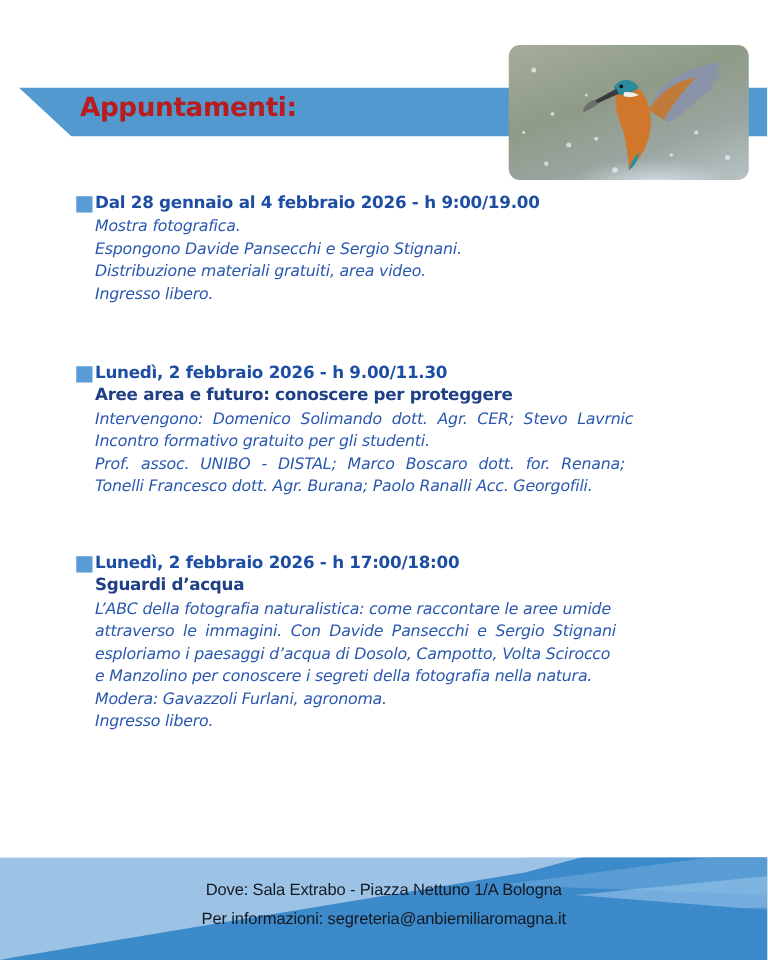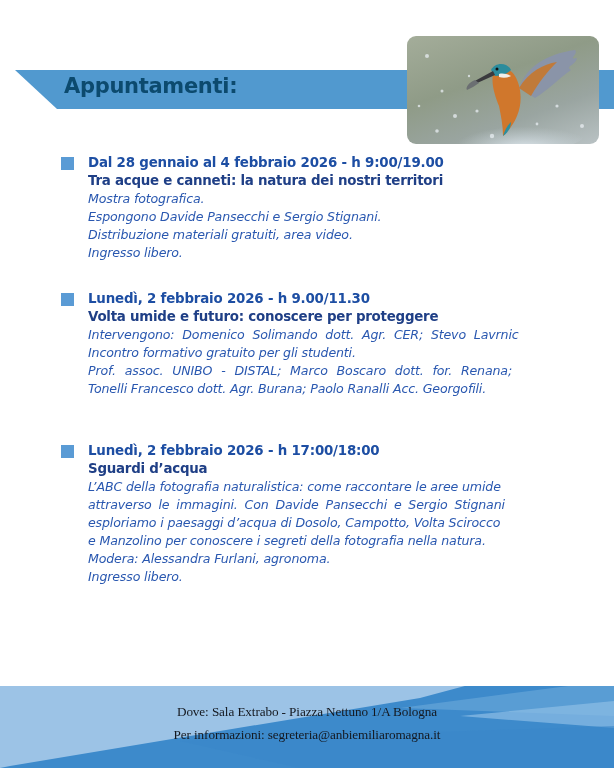--- a/index.html
+++ b/index.html
@@ -1,31 +1,31 @@
 <!DOCTYPE html>
 <html><head>
 <meta charset="utf-8">
 <style>
   html, body { margin:0; padding:0; }
   body { width:614px; height:768px; position:relative; overflow:hidden; background:#ffffff; font-family:"DejaVu Sans", sans-serif; }
   .banner { position:absolute; left:0; top:70px; width:614px; height:40px; }
   .banner svg { position:absolute; left:0; top:0; }
-  .banner-title { position:absolute; left:64px; top:74px; font-family:"DejaVu Sans", sans-serif; font-weight:bold; font-size:21px; color:#0c4a6e; letter-spacing:-0.3px; }
+  .banner-title { position:absolute; left:64px; top:74px; font-family:"DejaVu Sans", sans-serif; font-weight:bold; font-size:21px; color:#b91c1c; letter-spacing:-0.3px; }
   .photo { position:absolute; left:407px; top:36px; width:192px; height:108px; border-radius:9px; overflow:hidden; background:linear-gradient(160deg,#a4ad9a 0%,#8f9b87 40%,#9aa5a1 70%,#b9c2c4 100%); }
   .photo svg { position:absolute; left:0; top:0; }
   .event { position:absolute; left:61px; width:540px; }
   .bullet { position:absolute; left:0; top:3px; width:13px; height:13px; background:#5a9bd5; }
-  .ev-body { margin-left:27px; width:510px; }
+  .ev-body { margin-left:15px; width:510px; }
   .ev-head { font-family:"DejaVu Sans", sans-serif; font-weight:bold; font-size:13.4px; color:#1d4ea3; line-height:18px; white-space:nowrap; letter-spacing:-0.2px; }
   .ev-title { font-family:"DejaVu Sans", sans-serif; font-weight:bold; font-size:13.4px; color:#1f3f86; line-height:18px; white-space:nowrap; letter-spacing:-0.25px; }
   .ev-text { font-family:"DejaVu Sans", sans-serif; font-style:italic; font-size:12.6px; color:#2a58b0; line-height:18px; letter-spacing:-0.15px; }
   .ev-text div { white-space:nowrap; }
   .footer { position:absolute; left:0; top:686px; width:614px; height:82px; }
   .footer svg { position:absolute; left:0; top:0; }
-  .footer-line { position:absolute; left:0; width:614px; text-align:center; font-family:Liberation Serif, serif; font-size:13.2px; color:#14181f; letter-spacing:-0.1px; }
+  .footer-line { position:absolute; left:0; width:614px; text-align:center; font-family:Liberation Sans, sans-serif; font-size:13.2px; color:#14181f; letter-spacing:-0.1px; }
 </style>
 </head>
 <body>
 
 <div class="banner">
   <svg width="614" height="40" viewBox="0 0 614 40">
     <polygon points="15,0 614,0 614,39 57,39" fill="#5199cf"></polygon>
   </svg>
 </div>
 <div class="banner-title">Appuntamenti:</div>
@@ -66,55 +66,54 @@
     <path d="M86 35 L66 46 L68 48 L88 39 Z" fill="#3a3a3e"></path>
     <path d="M68 44 C62 46 58 52 60 54 C64 52 68 50 72 47 Z" fill="#6b6f72"></path>
     <circle cx="90" cy="33" r="1.5" fill="#111"></circle>
   </svg>
 </div>
 
 <div class="event" style="top:154px;">
   <div class="bullet"></div>
   <div class="ev-body">
     <div class="ev-head">Dal 28 gennaio al 4 febbraio 2026 - h 9:00/19.00</div>
-    <div class="ev-title">Tra acque e canneti: la natura dei nostri territori</div>
     <div class="ev-text">
       <div>Mostra fotografica.</div>
       <div>Espongono Davide Pansecchi e Sergio Stignani.</div>
       <div>Distribuzione materiali gratuiti, area video.</div>
       <div>Ingresso libero.</div>
     </div>
   </div>
 </div>
 
 <div class="event" style="top:290px;">
   <div class="bullet"></div>
   <div class="ev-body">
     <div class="ev-head">Lunedì, 2 febbraio 2026 - h 9.00/11.30</div>
-    <div class="ev-title">Volta umide e futuro: conoscere per proteggere</div>
+    <div class="ev-title">Aree area e futuro: conoscere per proteggere</div>
     <div class="ev-text">
       <div style="word-spacing:4px;">Intervengono: Domenico Solimando dott. Agr. CER; Stevo Lavrnic</div>
       <div>Incontro formativo gratuito per gli studenti.</div>
       <div style="word-spacing:5px;">Prof. assoc. UNIBO - DISTAL; Marco Boscaro dott. for. Renana;</div>
       <div>Tonelli Francesco dott. Agr. Burana; Paolo Ranalli  Acc. Georgofili.</div>
     </div>
   </div>
 </div>
 
 <div class="event" style="top:442px;">
   <div class="bullet"></div>
   <div class="ev-body">
     <div class="ev-head">Lunedì, 2 febbraio 2026 - h 17:00/18:00</div>
     <div class="ev-title">Sguardi d’acqua</div>
     <div class="ev-text">
       <div>L’ABC della fotografia naturalistica: come raccontare le aree umide</div>
       <div style="word-spacing:3px;font-style:italic;">attraverso le immagini. Con Davide Pansecchi e Sergio Stignani</div>
       <div>esploriamo i paesaggi d’acqua di Dosolo, Campotto, Volta Scirocco</div>
       <div>e Manzolino per conoscere i segreti della fotografia nella natura.</div>
-      <div>Modera: Alessandra Furlani, agronoma.</div>
+      <div>Modera: Gavazzoli Furlani, agronoma.</div>
       <div>Ingresso libero.</div>
     </div>
   </div>
 </div>
 
 <div class="footer">
   <svg width="614" height="82" viewBox="0 0 614 82">
     <rect x="0" y="0" width="614" height="82" fill="#a2c8e8"></rect>
     <polygon points="0,0 420,0 614,-40 614,82 0,82" fill="#9cc3e6"></polygon>
     <polygon points="10,80 190,50 420,12 614,-40 614,82 10,82" fill="#3d8acb"></polygon>

